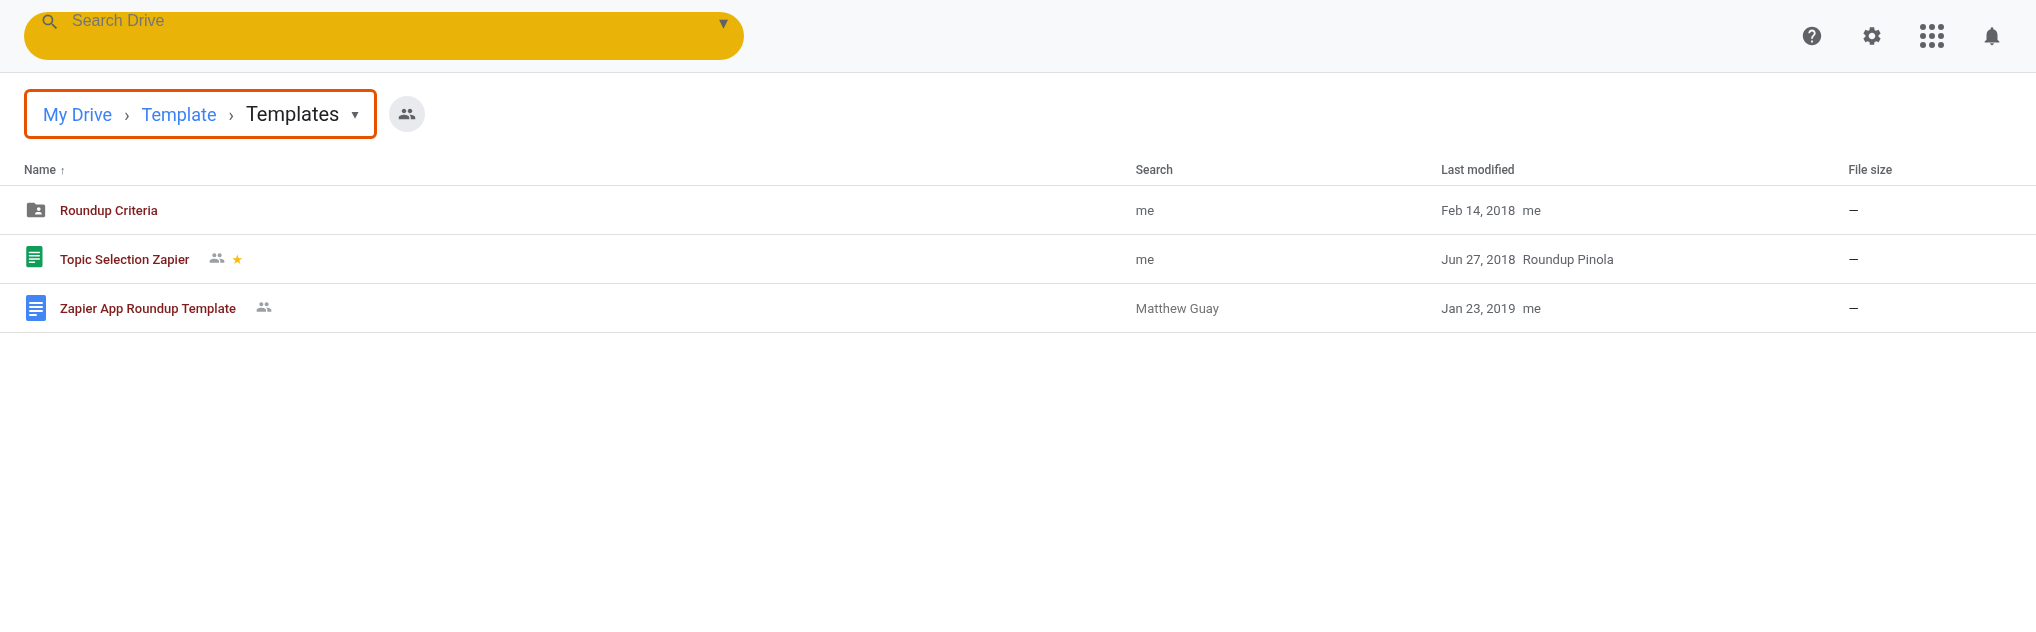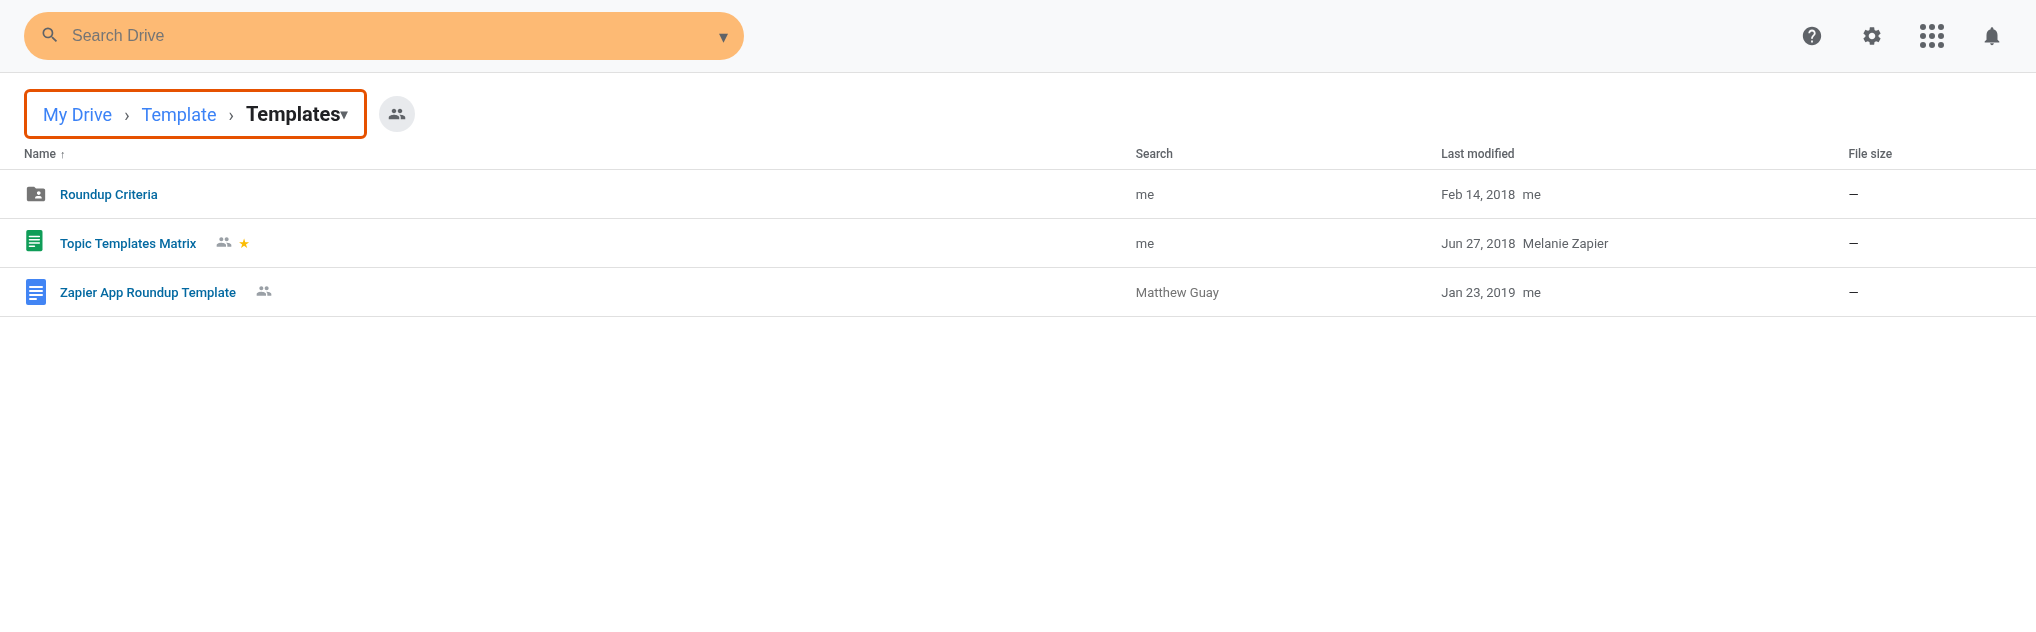--- a/index.html
+++ b/index.html
@@ -6,22 +6,22 @@
     body {
       font-family: 'Roboto', Arial, sans-serif;
       background: #fff;
       color: #202124;
       font-size: 14px;
     }
 
     
     .search-bar {
       display: flex;
-      align-items: center;
-      background: #fdba74;
+      align-items: flex-start;
+      background: #eab308;
       border-radius: 24px;
       padding: 0 16px;
       height: 48px;
       flex: 1;
       max-width: 720px;
     }
     .search-bar input {
       background: transparent;
       border: none;
       outline: none;
@@ -67,25 +67,25 @@
     }
 
     .breadcrumb-separator {
       color: #5f6368;
       font-size: 18px;
       margin: 0 4px;
     }
 
     .breadcrumb-current {
       font-size: 20px;
-      font-weight: 700;
+      font-weight: 400;
       color: #202124;
       display: flex;
       align-items: center;
-      gap: 0;
+      gap: 12px;
     }
 
     .manage-members-btn {
       width: 36px;
       height: 36px;
       border-radius: 50%;
       background: #e8eaed;
       display: flex;
       align-items: center;
       justify-content: center;
@@ -145,21 +145,21 @@
       height: 24px;
       display: flex;
       align-items: center;
       justify-content: center;
       flex-shrink: 0;
     }
 
     .file-name {
       font-size: 13px;
       font-weight: 500;
-      color: #0369a1;
+      color: #7f1d1d;
     }
 
     .file-badges {
       display: flex;
       align-items: center;
       gap: 6px;
       margin-left: 8px;
     }
 
     .modifier {
@@ -242,21 +242,21 @@
       <span style="font-size:14px; color:#5f6368;">▾</span>
     </span>
   </div>
   <div class="manage-members-btn" style="margin-left: 12px;">
     <svg width="18" height="18" viewBox="0 0 24 24" fill="#5f6368">
       <path d="M16 11c1.66 0 2.99-1.34 2.99-3S17.66 5 16 5c-1.66 0-3 1.34-3 3s1.34 3 3 3zm-8 0c1.66 0 2.99-1.34 2.99-3S9.66 5 8 5C6.34 5 5 6.34 5 8s1.34 3 3 3zm0 2c-2.33 0-7 1.17-7 3.5V19h14v-2.5c0-2.33-4.67-3.5-7-3.5zm8 0c-.29 0-.62.02-.97.05 1.16.84 1.97 1.97 1.97 3.45V19h6v-2.5c0-2.33-4.67-3.5-7-3.5z"></path>
     </svg>
   </div>
 </div>
 
-<div style="">
+<div style="margin-top: 16px;">
   <table class="file-table">
     <thead>
       <tr>
         <th style="width: 55%;">
           <div class="th-name">
             <span>Name</span>
             <span class="sort-arrow">↑</span>
           </div>
         </th>
         <th style="width: 15%;">Search</th>
@@ -290,35 +290,35 @@
           <div class="file-name-cell">
             <div class="file-icon">
               <svg width="20" height="26" viewBox="0 0 24 32" fill="none">
                 <rect width="20" height="26" rx="2" fill="#0f9d58"></rect>
                 <rect x="3" y="7" width="14" height="2" rx="1" fill="white"></rect>
                 <rect x="3" y="11" width="14" height="2" rx="1" fill="white"></rect>
                 <rect x="3" y="15" width="14" height="2" rx="1" fill="white"></rect>
                 <rect x="3" y="19" width="8" height="2" rx="1" fill="white"></rect>
               </svg>
             </div>
-            <span class="file-name">Topic Templates Matrix</span>
+            <span class="file-name">Topic Selection Zapier</span>
             <div class="file-badges">
               <span style="color:#9aa0a6;">
                 <svg width="16" height="16" viewBox="0 0 24 24" fill="#9aa0a6">
                   <path d="M16 11c1.66 0 2.99-1.34 2.99-3S17.66 5 16 5c-1.66 0-3 1.34-3 3s1.34 3 3 3zm-8 0c1.66 0 2.99-1.34 2.99-3S9.66 5 8 5C6.34 5 5 6.34 5 8s1.34 3 3 3zm0 2c-2.33 0-7 1.17-7 3.5V19h14v-2.5c0-2.33-4.67-3.5-7-3.5zm8 0c-.29 0-.62.02-.97.05 1.16.84 1.97 1.97 1.97 3.45V19h6v-2.5c0-2.33-4.67-3.5-7-3.5z"></path>
                 </svg>
               </span>
               <span style="color:#fbbc04;">★</span>
             </div>
           </div>
         </td>
         <td style="color:#5f6368;">me</td>
         <td style="color:#5f6368;">
           <span>Jun 27, 2018</span>
-          <span class="modifier">Melanie Zapier</span>
+          <span class="modifier">Roundup Pinola</span>
         </td>
         <td>—</td>
       </tr>
 
       <tr>
         <td>
           <div class="file-name-cell">
             <div class="file-icon">
               <svg width="20" height="26" viewBox="0 0 20 26" fill="none">
                 <rect width="20" height="26" rx="2" fill="#4285f4"></rect>

